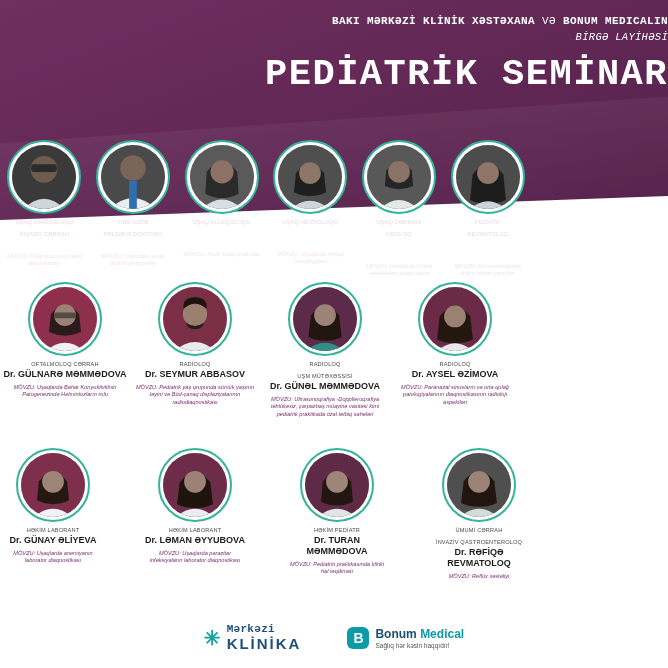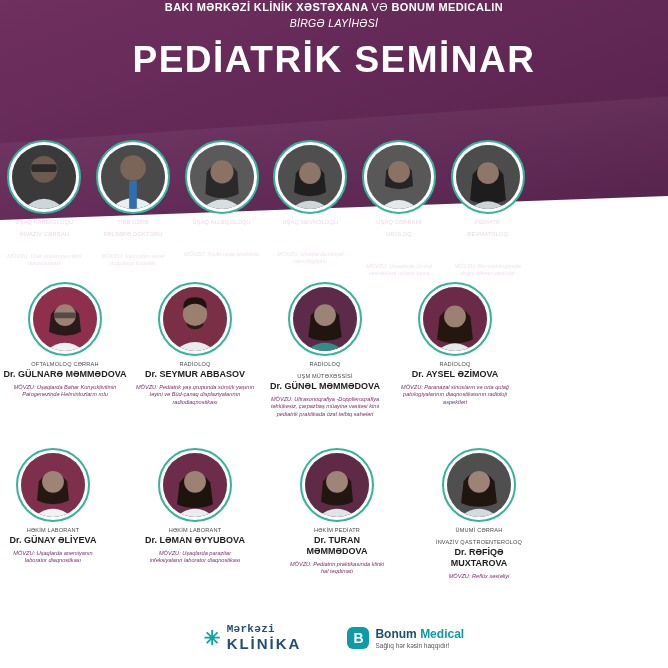--- a/index.html
+++ b/index.html
@@ -37,22 +37,24 @@
     top: 196px;
     width: 668px;
     height: 472px;
     background: #ffffff;
     clip-path: polygon(0 24px, 100% 0, 100% 100%, 0 100%);
   }
   
   .header {
     position: relative;
     z-index: 3;
-    text-align: center;
+    padding-top: 14px;
+    text-align: right;
     color: #ffffff;
+    font-family: Liberation Mono, monospace;
   }
   .head-line1 {
     font-size: 11px;
     font-weight: bold;
     letter-spacing: 0.4px;
     line-height: 15px;
   }
   .head-line1 .thin { font-weight: normal; }
   .head-line2 {
     font-size: 10.5px;
@@ -411,21 +413,21 @@
         <svg viewBox="0 0 100 100">
               <rect width="100" height="100" fill="#4f4f4f"></rect>
               <path d="M26 44 q24 -30 48 0 l4 34 q-28 12 -56 0 z" fill="#20160f"></path>
               <circle cx="50" cy="45" r="17" fill="#9c8375"></circle>
               <path d="M20 100 q30 -26 60 0 z" fill="#d5dadd"></path>
             </svg>
       </div>
         </div>
       <div class="spec">ÜMUMİ CƏRRAH</div>
       <div class="spec">İNVAZİV QASTROENTEROLOQ</div>
-      <div class="name">Dr. RƏFİQƏ MUXTAROVA</div>
+      <div class="name">Dr. RƏFİQƏ REVMATOLOQ</div>
       <div class="topic">MÖVZU: Reflüx xəstəliyi</div>
     </div>
   </div>
 
   <div class="footer">
     <div class="logo-a">
       <div class="mark">✳</div>
       <div class="txt">
         <div class="t1">Mərkəzi</div>
         <div class="t2">KLİNİKA</div>

